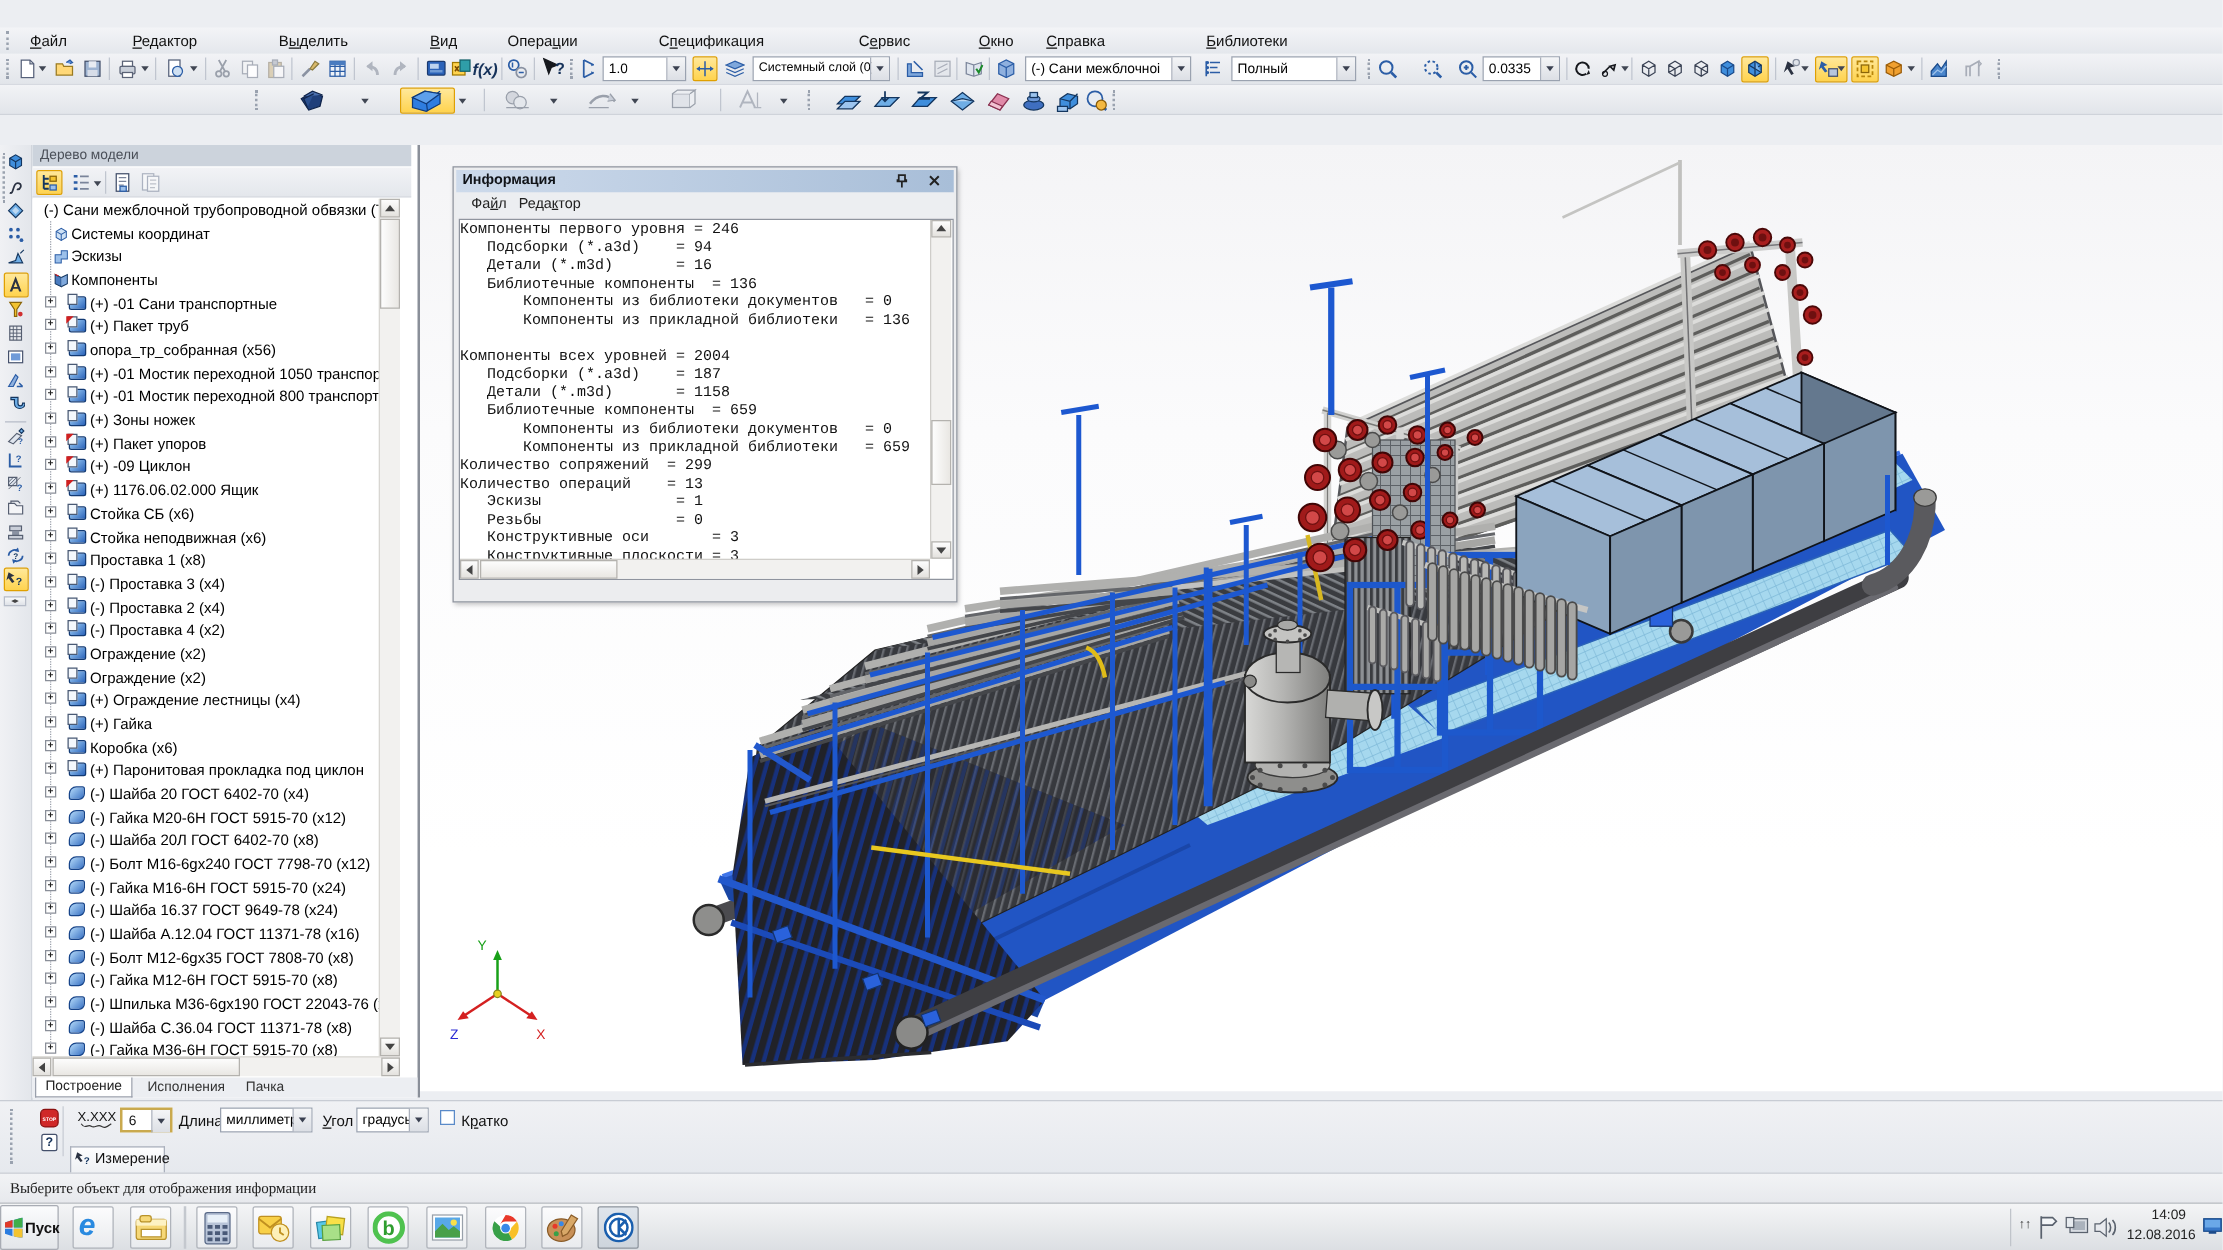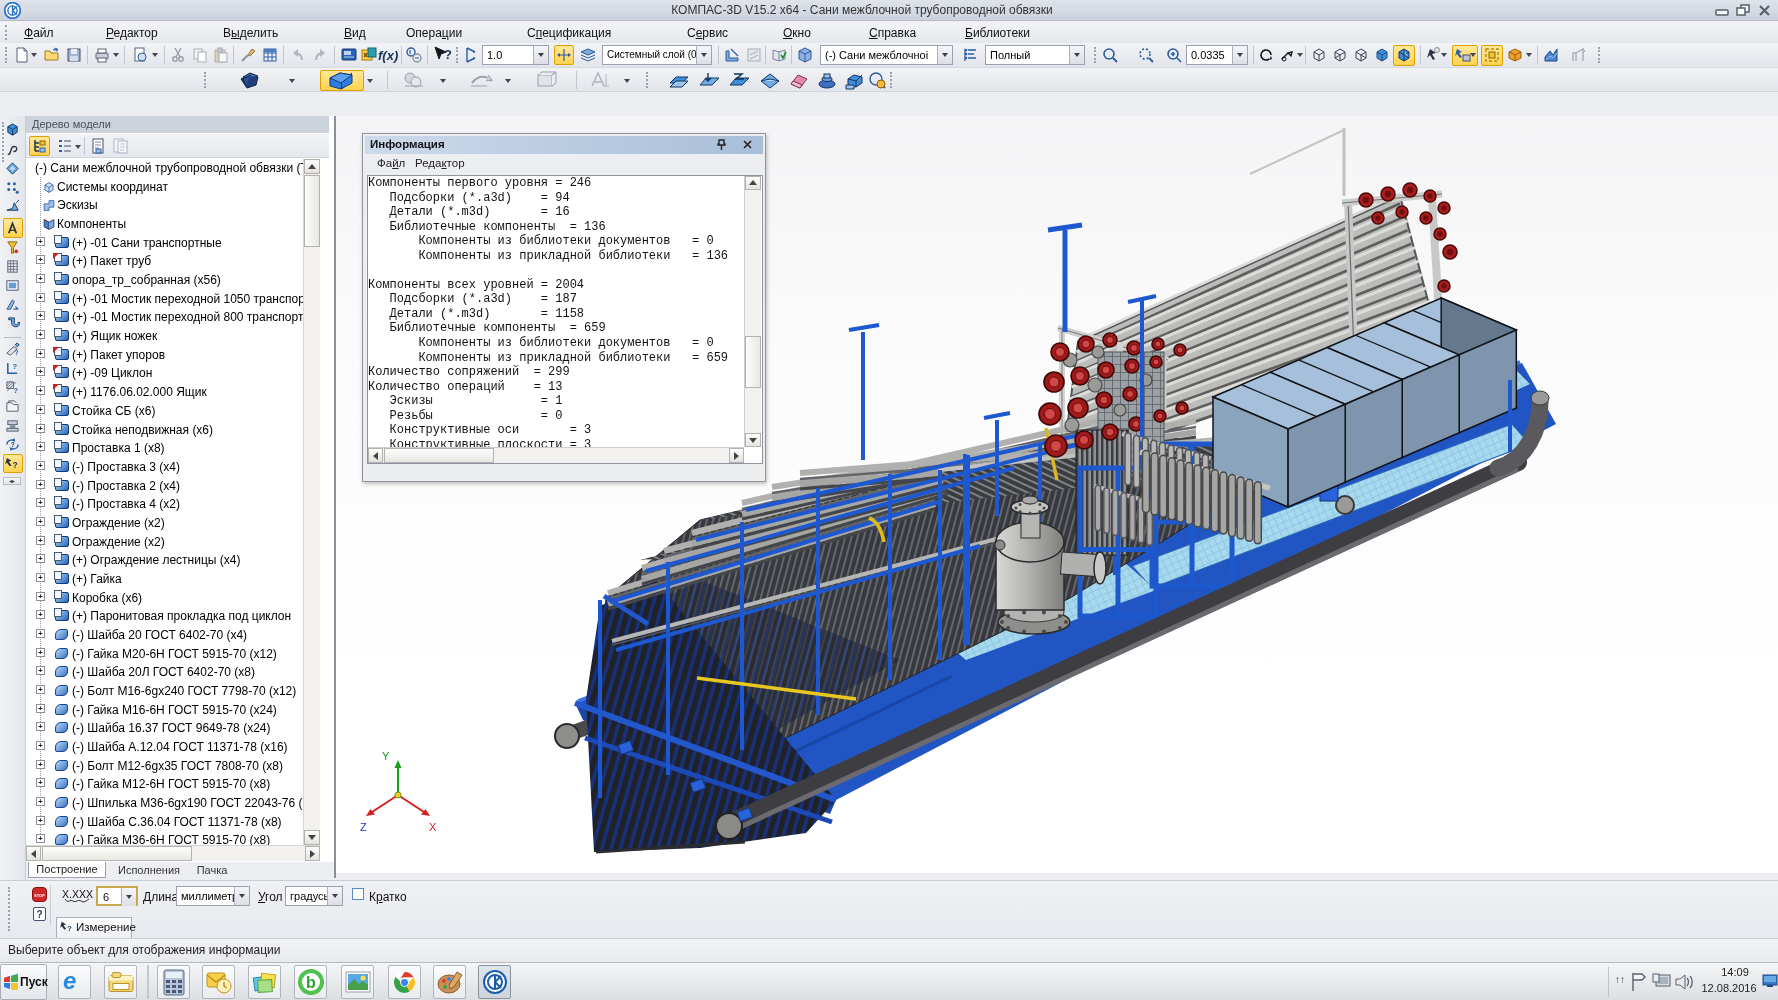--- a/index.html
+++ b/index.html
@@ -60,47 +60,31 @@
 .exp { position:absolute; left:10px; width:9px; height:9px; background:#fff; border:1px solid #8a8f99; font:bold 8px/8px "Liberation Mono",monospace; text-align:center; color:#222; }
 .ico-a { position:absolute; left:29px; width:14px; height:11px; background:linear-gradient(135deg,#8ec0f0 20%,#2a62b8); border:1px solid #123a74; border-radius:2px; }
 .ico-a:before { content:""; position:absolute; left:-2px; top:-3px; width:6px; height:7px; background:#f4f8fc; border:1px solid #4a5a74; }
 .ico-p { position:absolute; left:29px; width:13px; height:11px; background:linear-gradient(135deg,#a8d0f4 10%,#3a72c4); border:1px solid #16448a; border-radius:6px 2px 5px 2px; }
 .rd { position:absolute; left:27px; top:-2px; width:0; height:0; border-left:6px solid #d02020; border-bottom:6px solid transparent; }
 .tt { position:absolute; left:46px; top:-1px; }
 .tree-line { position:absolute; left:14px; width:1px; border-left:1px dotted #9aa0ab; }
 </style></head>
 <body>
 <div id="app">
-  <div id="titlebar" class="abs">
-      <div id="titletext" class="abs">КОМПАС-3D V15.2  x64 - Сани межблочной трубопроводной обвязки</div>
-    <svg style="position:absolute;left:4px;top:2px" width="17" height="17" viewBox="0 0 24 24">
-        <circle cx="12" cy="12" r="11" fill="#fff" stroke="#2a72c8" stroke-width="2.5"></circle>
-        <circle cx="12" cy="12" r="6.5" fill="none" stroke="#2a72c8" stroke-width="2"></circle>
-        <path d="M12 5v14M12 12l6-6M12 12l6 6" stroke="#2a72c8" stroke-width="2" fill="none"></path>
-      </svg>
-    <svg style="position:absolute;left:1714px;top:4px" width="58" height="13" viewBox="0 0 58 13">
-        <rect x="2" y="6" width="12" height="5" rx="1" fill="#f8f9fa" stroke="#5a6068" stroke-width="1.5"></rect>
-        <g stroke="#5a6068" stroke-width="1.5" fill="#f8f9fa">
-          <rect x="27" y="1" width="8" height="7"></rect>
-          <rect x="23" y="4" width="8" height="7"></rect>
-        </g>
-        <path d="M46 2l9 9M55 2l-9 9" stroke="#5a6068" stroke-width="2.2"></path>
-      </svg>
-    </div>
   <div id="menubar" class="abs">
       <div style="position:absolute;left:5px;top:3px;width:3px;height:15px;border-left:2px dotted #9aa2af"></div>
     <span class="mitem" style="left:24px"><u>Ф</u>айл</span>
     <span class="mitem" style="left:106px"><u>Р</u>едактор</span>
     <span class="mitem" style="left:223px">В<u>ы</u>делить</span>
     <span class="mitem" style="left:344px"><u>В</u>ид</span>
     <span class="mitem" style="left:406px">Опера<u>ц</u>ии</span>
     <span class="mitem" style="left:527px">С<u>п</u>ецификация</span>
     <span class="mitem" style="left:687px">С<u>е</u>рвис</span>
     <span class="mitem" style="left:783px"><u>О</u>кно</span>
-    <span class="mitem" style="left:869px"><u>С</u>правка</span>
+    <span class="mitem" style="left:837px"><u>С</u>правка</span>
     <span class="mitem" style="left:965px"><u>Б</u>иблиотеки</span>
   </div>
   <div id="tb1" class="abs">
     <div class="grip" style="left:5px"></div>
     <svg class="ic" style="left:14px;top:4px" viewBox="0 0 16 16">
         <path d="M3 1h7l3 3v11H3z" fill="#fff" stroke="#56617a"></path>
         <path d="M10 1v3h3" fill="none" stroke="#56617a"></path>
       </svg>
     <div class="arr" style="left:31px;top:10px"></div>
     <svg class="ic" style="left:44px;top:4px" viewBox="0 0 16 16">
@@ -557,21 +541,21 @@
           <span class="tt">(+) -01 Мостик переходной 1050 транспортно</span>
         </div>
       <div class="titem" style="top:152px;height:18px">
           <span class="exp">+</span>
           <i class="ico-a"></i>
           <span class="tt">(+) -01 Мостик переходной 800 транспортное</span>
         </div>
       <div class="titem" style="top:171px;height:18px">
           <span class="exp">+</span>
           <i class="ico-a"></i>
-          <span class="tt">(+) Ящик ножек</span>
+          <span class="tt">(+) Зоны ножек</span>
         </div>
       <div class="titem" style="top:190px;height:18px">
           <span class="exp">+</span>
           <i class="ico-a"></i>
           <i class="rd"></i>
           <span class="tt">(+) Пакет упоров</span>
         </div>
       <div class="titem" style="top:208px;height:18px">
           <span class="exp">+</span>
           <i class="ico-a"></i>
@@ -1183,21 +1167,21 @@
     <div style="position:absolute;left:352px;top:7px;width:12px;height:12px;background:#fff;border:1px solid #5a8ac8"></div>
     <div class="lbl" style="left:369px;top:9px;font-size:12px">К<u>р</u>атко</div>
     <div style="position:absolute;left:56px;top:36px;width:76px;height:21px;background:linear-gradient(#fdfdfe,#eef0f3);border:1px solid #aab0bc;border-bottom:none"></div>
     <svg style="position:absolute;left:60px;top:39px" width="14" height="14" viewBox="0 0 16 16">
         <path d="M2 2l5 3-3 1 3 4-2 1-3-4-2 2z" fill="#2b3242"></path>
         <text x="8" y="13" font-size="9" fill="#14365f" font-weight="bold">?</text>
       </svg>
     <div class="lbl" style="left:76px;top:40px;font-size:11.5px">Измерение</div>
     </div>
   <div id="statusbar" class="abs">
-      <span style="position:absolute;left:8px;top:4px;">Выберите объект для отображения информации</span>
+      <span style="position:absolute;left:8px;top:4px;font-family:Liberation Serif, serif;">Выберите объект для отображения информации</span>
     </div>
   <div id="taskbar" class="abs">
     <div style="position:absolute;left:0;top:1px;width:47px;height:36px;background:linear-gradient(#fbfcfd,#e3e6ea);border:1px solid #a8acb4;border-radius:2px"></div>
     <svg style="position:absolute;left:3px;top:11px" width="16" height="16" viewBox="0 0 16 16">
         <path d="M1 4l6-2v6H1zM8 2l7-2v8H8zM1 9h6v6l-6-2zM8 9h7v8l-7-2z" fill="#2a7de0"></path>
         <path d="M1 4l6-2v6H1z" fill="#e03a2a"></path>
         <path d="M8 2l7-2v8H8z" fill="#3fae4a"></path>
         <path d="M8 9h7v8l-7-2z" fill="#f4c430"></path>
       </svg>
     <div class="lbl" style="left:20px;top:12px;font-size:12px;font-weight:bold;color:#111">Пуск</div>

